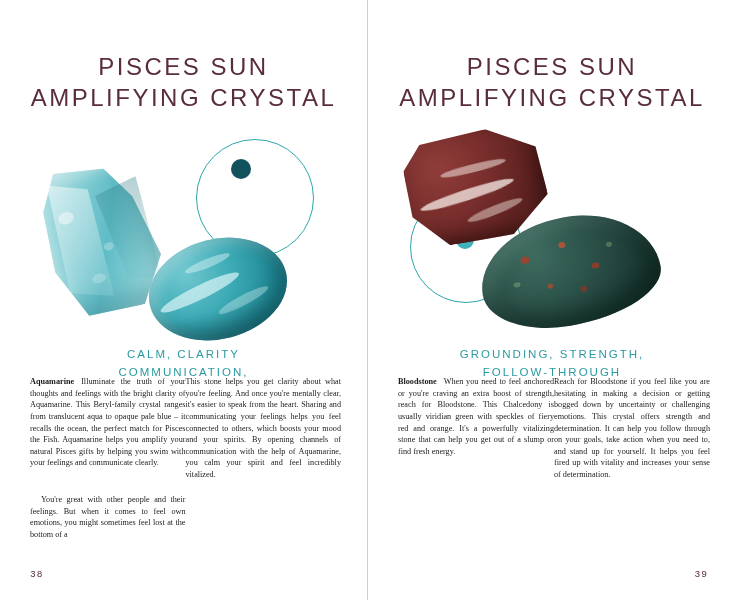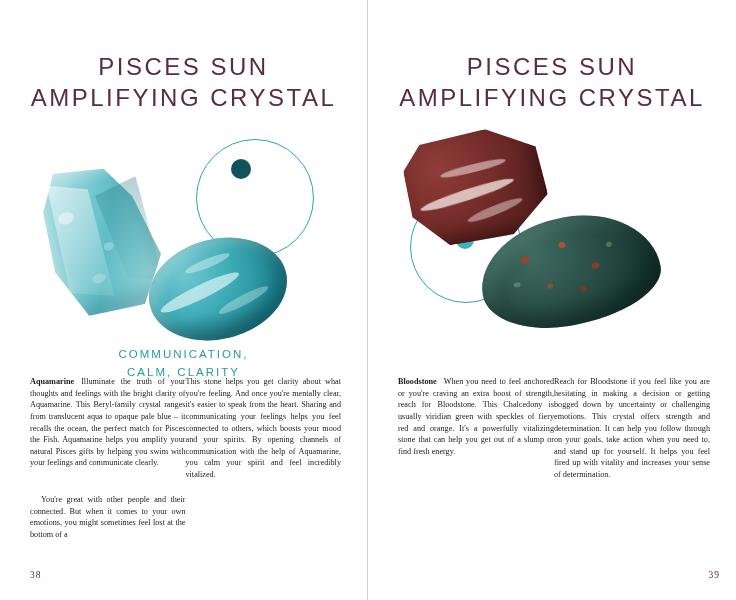--- a/index.html
+++ b/index.html
@@ -188,28 +188,28 @@
   }
   .col { flex: 1; }
   .col p { margin: 0; }
   .col p + p { text-indent: 11px; margin-top: 25px; }
   .lead { font-weight: bold; }
   .lead-gap { display: inline-block; width: 7px; }
 
   .folio {
     position: absolute;
     bottom: 20px;
-    font-family: Liberation Serif, serif;
+    font-family: Liberation Mono, monospace;
     font-size: 9.5px;
     color: #5a2d3c;
     letter-spacing: 1px;
     margin-top: 27px;
   }
   .folio.left { left: 30px; }
-  .folio.right { right: 16px; text-align: center; }
+  .folio.right { right: 28px; text-align: center; }
 </style>
 </head>
 <body>
 
 <div class="spread">
 
   <div class="page left">
 
     <div class="title">
       <span class="l1">PISCES SUN</span>
@@ -232,28 +232,28 @@
 
       <div class="aqua-oval">
         <div class="vein" style="left:6%; top:42%; width:62%; height:14%; transform:rotate(-12deg); opacity:.85;"></div>
         <div class="vein" style="left:30%; top:18%; width:34%; height:9%; transform:rotate(-8deg); opacity:.55;"></div>
         <div class="vein" style="left:46%; top:62%; width:40%; height:10%; transform:rotate(-14deg); opacity:.45;"></div>
         <div class="shade"></div>
       </div>
     </div>
 
     <div class="keywords">
+      <span>CALM, CLARITY</span>
       <span>COMMUNICATION,</span>
-      <span>CALM, CLARITY</span>
     </div>
 
     <div class="columns">
       <div class="col">
         <p><span class="lead">Aquamarine</span><span class="lead-gap"></span><span>Illuminate the truth of your thoughts and feelings with the bright clarity of Aquamarine. This Beryl-family crystal ranges from translucent aqua to opaque pale blue – it recalls the ocean, the perfect match for Pisces the Fish. Aquamarine helps you amplify your natural Pisces gifts by helping you swim with your feelings and communicate clearly.</span></p>
-        <p>You're great with other people and their connected. But when it comes to your own emotions, you might sometimes feel lost at the bottom of a</p>
+        <p>You're great with other people and their feelings. But when it comes to feel own emotions, you might sometimes feel lost at the bottom of a</p>
       </div>
       <div class="col">
         <p>This stone helps you get clarity about what you're feeling. And once you're mentally clear, it's easier to speak from the heart. Sharing and communicating your feelings helps you feel connected to others, which boosts your mood and your spirits. By opening channels of communication with the help of Aquamarine, you calm your spirit and feel incredibly vitalized.</p>
       </div>
     </div>
 
     <div class="folio left">38</div>
   </div>
 
   <div class="page right">
@@ -278,20 +278,24 @@
         <div class="fleck" style="left:24%; top:30%; width:9px; height:7px; background:#a8402c; opacity:.85;"></div>
         <div class="fleck" style="left:46%; top:22%; width:7px; height:6px; background:#c2542f; opacity:.8;"></div>
         <div class="fleck" style="left:62%; top:46%; width:8px; height:6px; background:#9c3a28; opacity:.8;"></div>
         <div class="fleck" style="left:36%; top:58%; width:6px; height:5px; background:#b04a2c; opacity:.75;"></div>
         <div class="fleck" style="left:72%; top:30%; width:6px; height:5px; background:#6f8f6a; opacity:.6;"></div>
         <div class="fleck" style="left:18%; top:52%; width:7px; height:5px; background:#7fa382; opacity:.5;"></div>
         <div class="fleck" style="left:54%; top:66%; width:7px; height:6px; background:#8a3626; opacity:.7;"></div>
       </div>
     </div>
 
+    <div class="keywords">
+      <span>GROUNDING, STRENGTH,</span>
+      <span>FOLLOW-THROUGH</span>
+    </div>
 
     <div class="columns">
       <div class="col">
         <p><span class="lead">Bloodstone</span><span class="lead-gap"></span><span>When you need to feel anchored or you're craving an extra boost of strength, reach for Bloodstone. This Chalcedony is usually viridian green with speckles of fiery red and orange. It's a powerfully vitalizing stone that can help you get out of a slump or find fresh energy.</span></p>
       </div>
       <div class="col">
         <p>Reach for Bloodstone if you feel like you are hesitating in making a decision or getting bogged down by uncertainty or challenging emotions. This crystal offers strength and determination. It can help you follow through on your goals, take action when you need to, and stand up for yourself. It helps you feel fired up with vitality and increases your sense of determination.</p>
       </div>
     </div>
 

